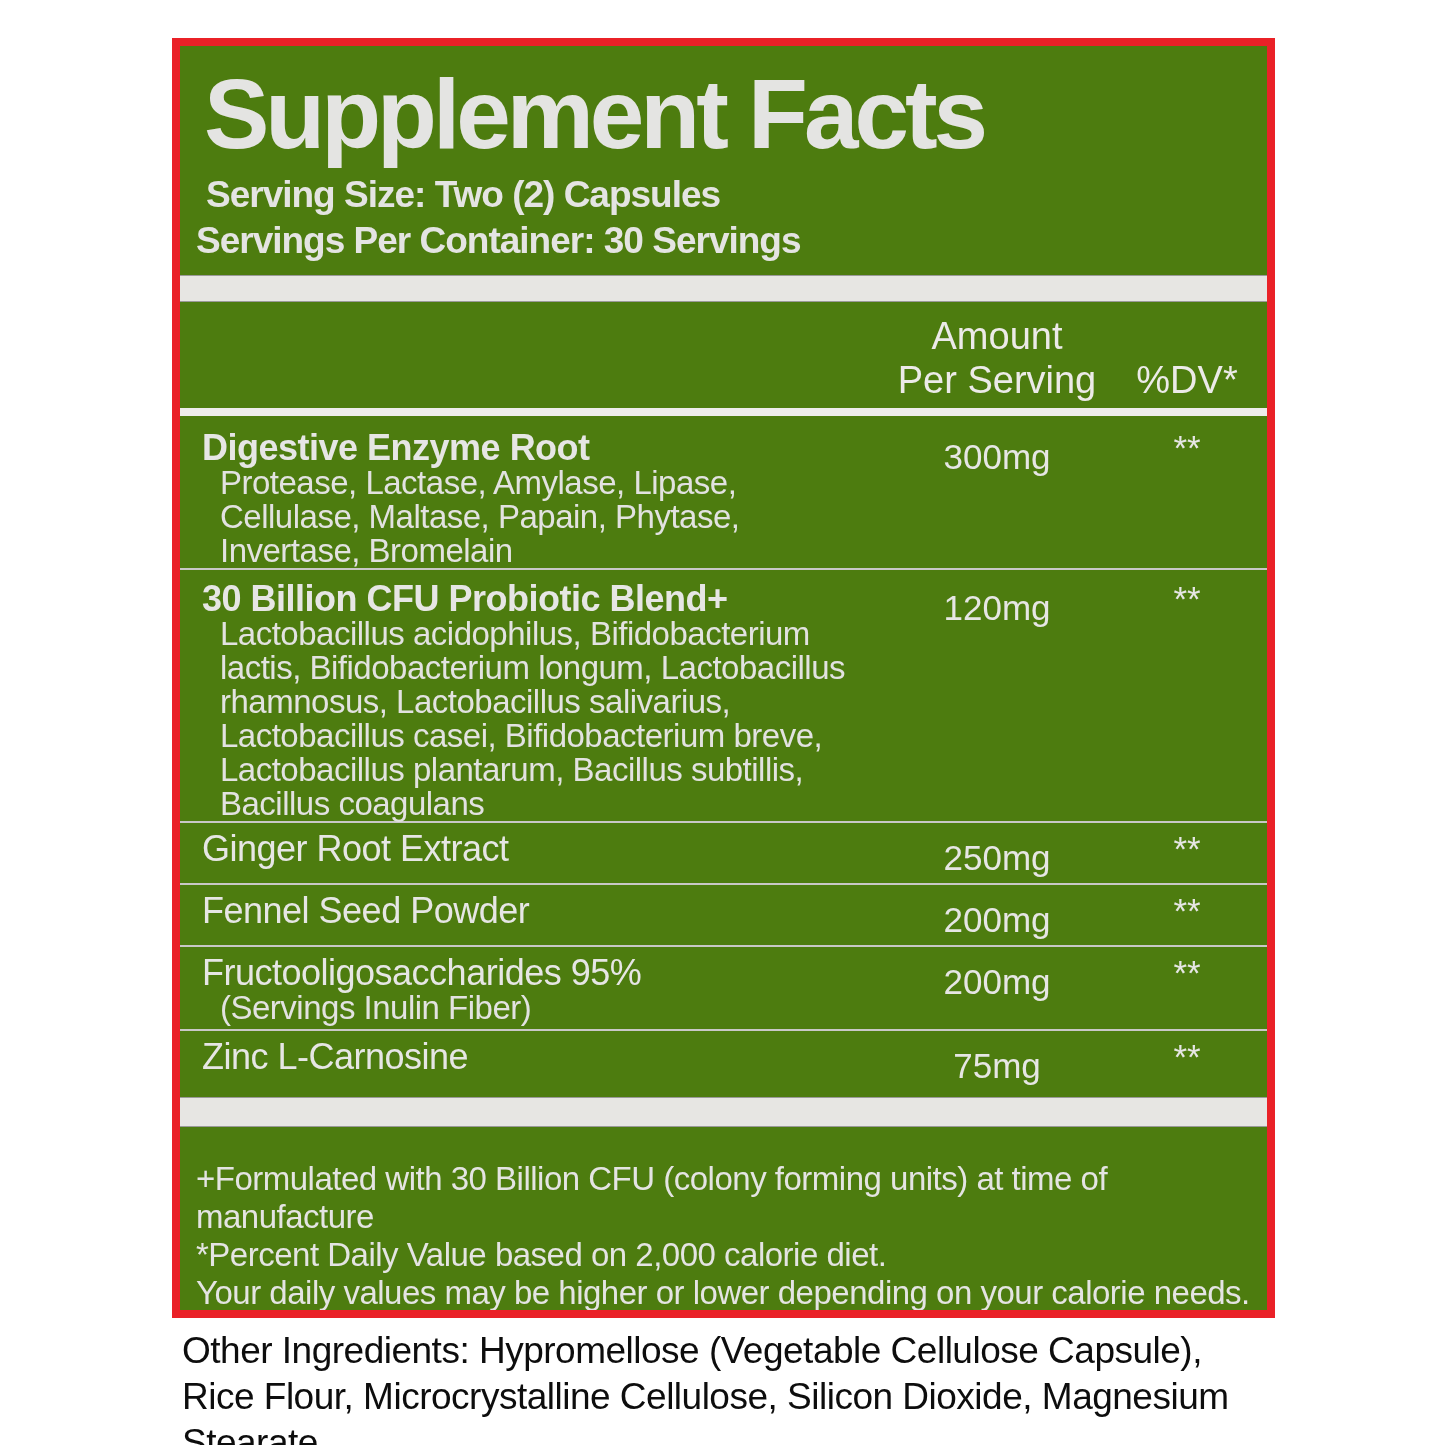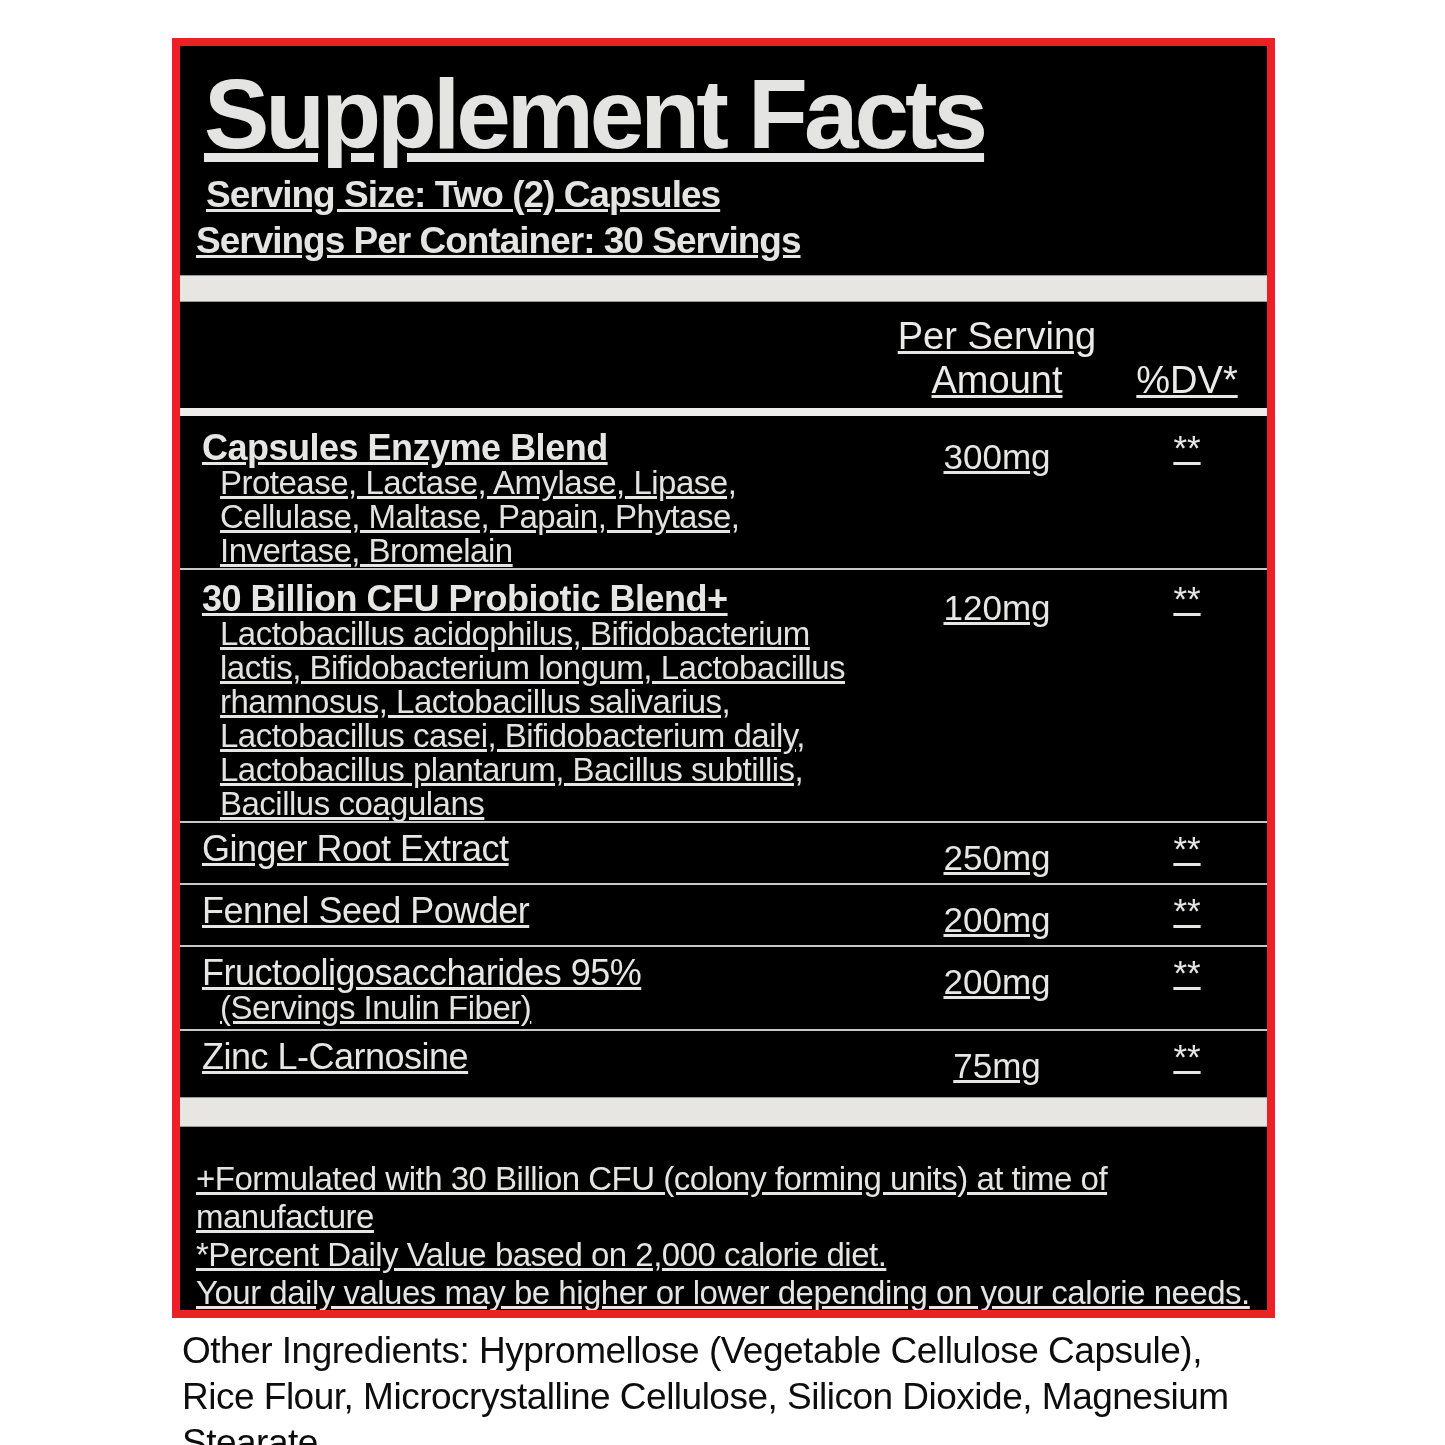--- a/index.html
+++ b/index.html
@@ -19,24 +19,23 @@
     background: #ffffff;
   }
   .panel {
     position: absolute;
     left: 172px;
     top: 38px;
     width: 1103px;
     height: 1280px;
     box-sizing: border-box;
     border: 8px solid #ea2127;
-    background: #000000;
+    background: #4d7c0f;
     color: #e6e6e4;
     overflow: hidden;
-    text-decoration: underline;
   }
   .panel-inner {
     padding-top: 12px;
   }
   .title {
     margin: 10px 0 0 24px;
     font-size: 98px;
     line-height: 0.95;
     font-weight: 700;
     letter-spacing: -4px;
@@ -167,48 +166,48 @@
 
       <div class="title">Supplement Facts</div>
       <div class="serving-size">Serving Size: Two (2) Capsules</div>
       <div class="servings-per-container">Servings Per Container: 30 Servings</div>
 
       <div class="band"></div>
 
       <div class="grid-row col-header">
         <div></div>
         <div class="amount-header">
+          <div>Amount</div>
           <div>Per Serving</div>
-          <div>Amount</div>
         </div>
         <div class="dv-header">%DV*</div>
       </div>
 
       <div class="sep-thick"></div>
 
       <div class="grid-row row-pad-main">
         <div>
-          <div class="ing-name bold">Capsules Enzyme Blend</div>
+          <div class="ing-name bold">Digestive Enzyme Root</div>
           <div class="ing-sub">Protease, Lactase, Amylase, Lipase,
 Cellulase, Maltase, Papain, Phytase,
 Invertase, Bromelain</div>
         </div>
         <div class="amount-cell row-amount">300mg</div>
         <div class="dv-cell">**</div>
       </div>
 
       <div class="sep-thin"></div>
 
       <div class="grid-row row-pad-blend2">
         <div>
           <div class="ing-name bold">30 Billion CFU Probiotic Blend+</div>
           <div class="ing-sub">Lactobacillus acidophilus, Bifidobacterium
 lactis, Bifidobacterium longum, Lactobacillus
 rhamnosus, Lactobacillus salivarius,
-Lactobacillus casei, Bifidobacterium daily,
+Lactobacillus casei, Bifidobacterium breve,
 Lactobacillus plantarum, Bacillus subtillis,
 Bacillus coagulans</div>
         </div>
         <div class="amount-cell">120mg</div>
         <div class="dv-cell">**</div>
       </div>
 
       <div class="sep-thin"></div>
 
       <div class="grid-row row-single">

